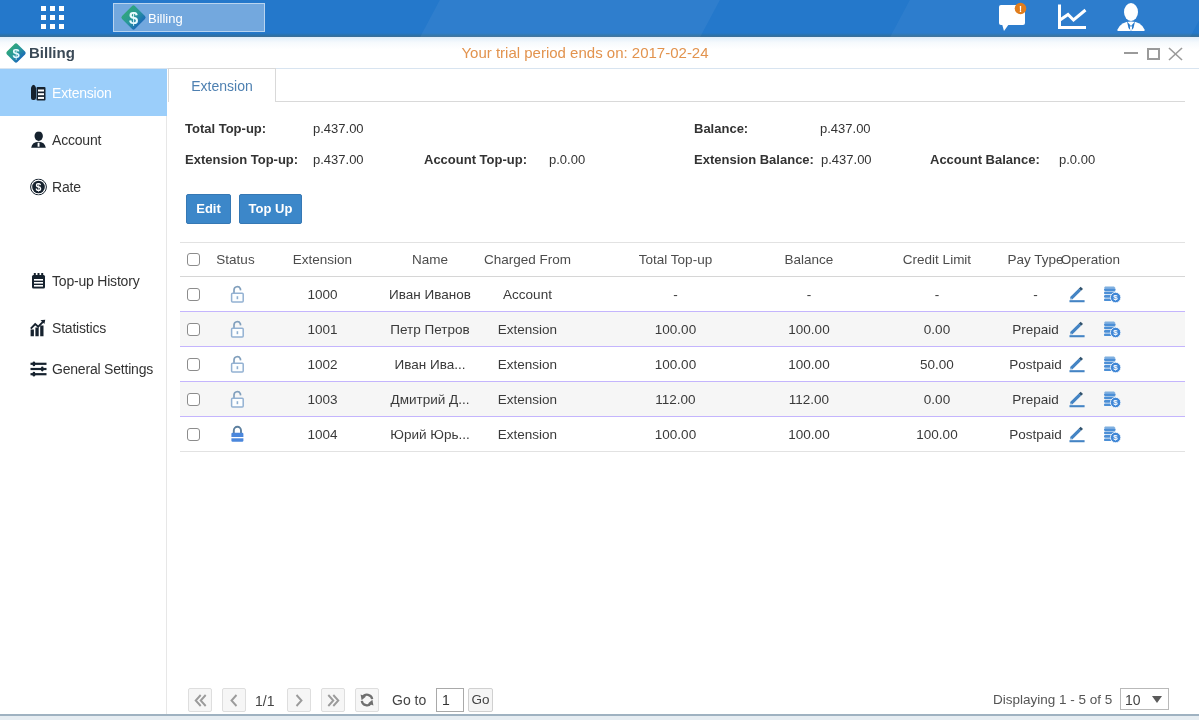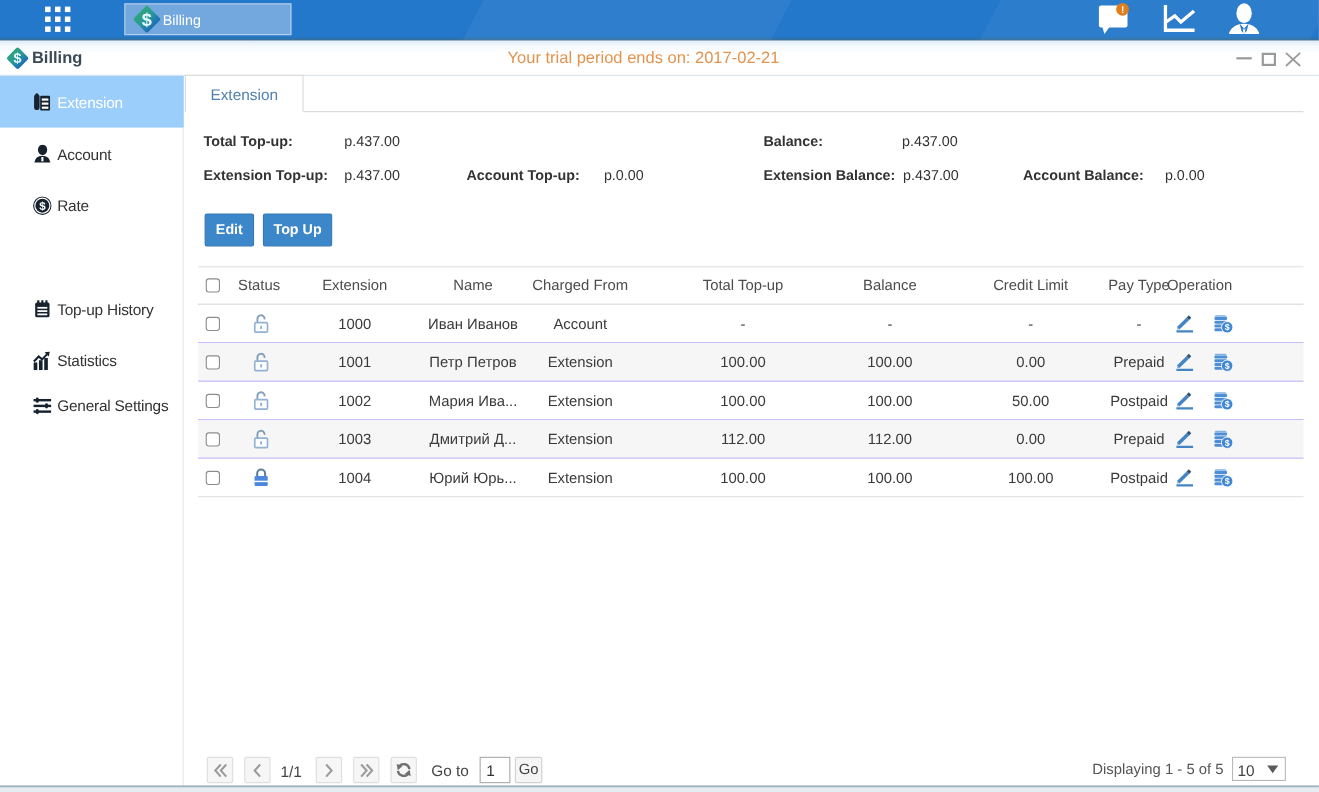--- a/index.html
+++ b/index.html
@@ -141,21 +141,21 @@
         <stop offset="0" stop-color="#2fa57d"></stop>
             <stop offset="0.5" stop-color="#28979b"></stop>
             <stop offset="1" stop-color="#1c6cb6"></stop>
       </linearGradient>
         </defs>
       <rect x="4.6" y="4.6" width="14.8" height="14.8" rx="2" fill="url(#dg2)" transform="rotate(45 12 12)"></rect>
       <text x="12" y="16.5" font-size="13" font-weight="bold" fill="#e8fbff" text-anchor="middle" font-family="Liberation Sans">$</text>
     </svg>
     <div class="name">Billing</div>
   </div>
-  <div id="trial">Your trial period ends on: 2017-02-21</div>
+  <div id="trial">Your trial period ends on: 2017-02-24</div>
   <div class="winbtn" style="left:1124px;top:52px;width:14px;height:2px;background:#9a9a9a"></div>
   <div class="winbtn" style="left:1147px;top:48px;width:13px;height:12px;border:2px solid #9a9a9a"></div>
   <svg class="winbtn" style="left:1168px;top:47px" width="15" height="14" viewBox="0 0 15 14">
     <line x1="1" y1="1" x2="14" y2="13" stroke="#9a9a9a" stroke-width="1.6"></line>
     <line x1="14" y1="1" x2="1" y2="13" stroke="#9a9a9a" stroke-width="1.6"></line>
   </svg>
   <div id="hline68"></div>
 
   <div id="sidebar">
     <div class="mitem sel" style="top:0">
@@ -334,21 +334,21 @@
           <div class="cb"></div>
         </div>
       <div class="cell c1">
           <svg width="17" height="20" viewBox="0 0 17 20" style="margin-left:4px">
             <path d="M5.0,9.6 L5.0,5.9 A3.3,3.3 0 0 1 11.3,4.6 L11.6,6.4" fill="none" stroke="#82a0bd" stroke-width="1.7"></path>
             <rect x="2.6" y="9.3" width="11.6" height="8.6" rx="1" fill="#fcfeff" stroke="#93b1d2" stroke-width="1.5"></rect>
             <line x1="8.4" y1="12.2" x2="8.4" y2="15.2" stroke="#8fafd0" stroke-width="1.6"></line>
           </svg>
         </div>
       <div class="cell c2">1002</div>
-      <div class="cell c3">Мария Ива...</div>
+      <div class="cell c3">Иван Ива...</div>
       <div class="cell c4">Extension</div>
       <div class="cell c5">100.00</div>
       <div class="cell c6">100.00</div>
       <div class="cell c7">50.00</div>
       <div class="cell c8">Postpaid</div>
       <div class="cell c9">
           <svg width="17" height="17" viewBox="0 0 18 17" style="margin-right:17px">
             <line x1="0.5" y1="15.6" x2="16.5" y2="15.6" stroke="#4484c4" stroke-width="2.2"></line>
             <line x1="2.2" y1="12.6" x2="11.6" y2="3.4" stroke="#4484c4" stroke-width="3.4"></line>
             <line x1="11.6" y1="3.4" x2="13.6" y2="1.4" stroke="#31536e" stroke-width="3.4"></line>

